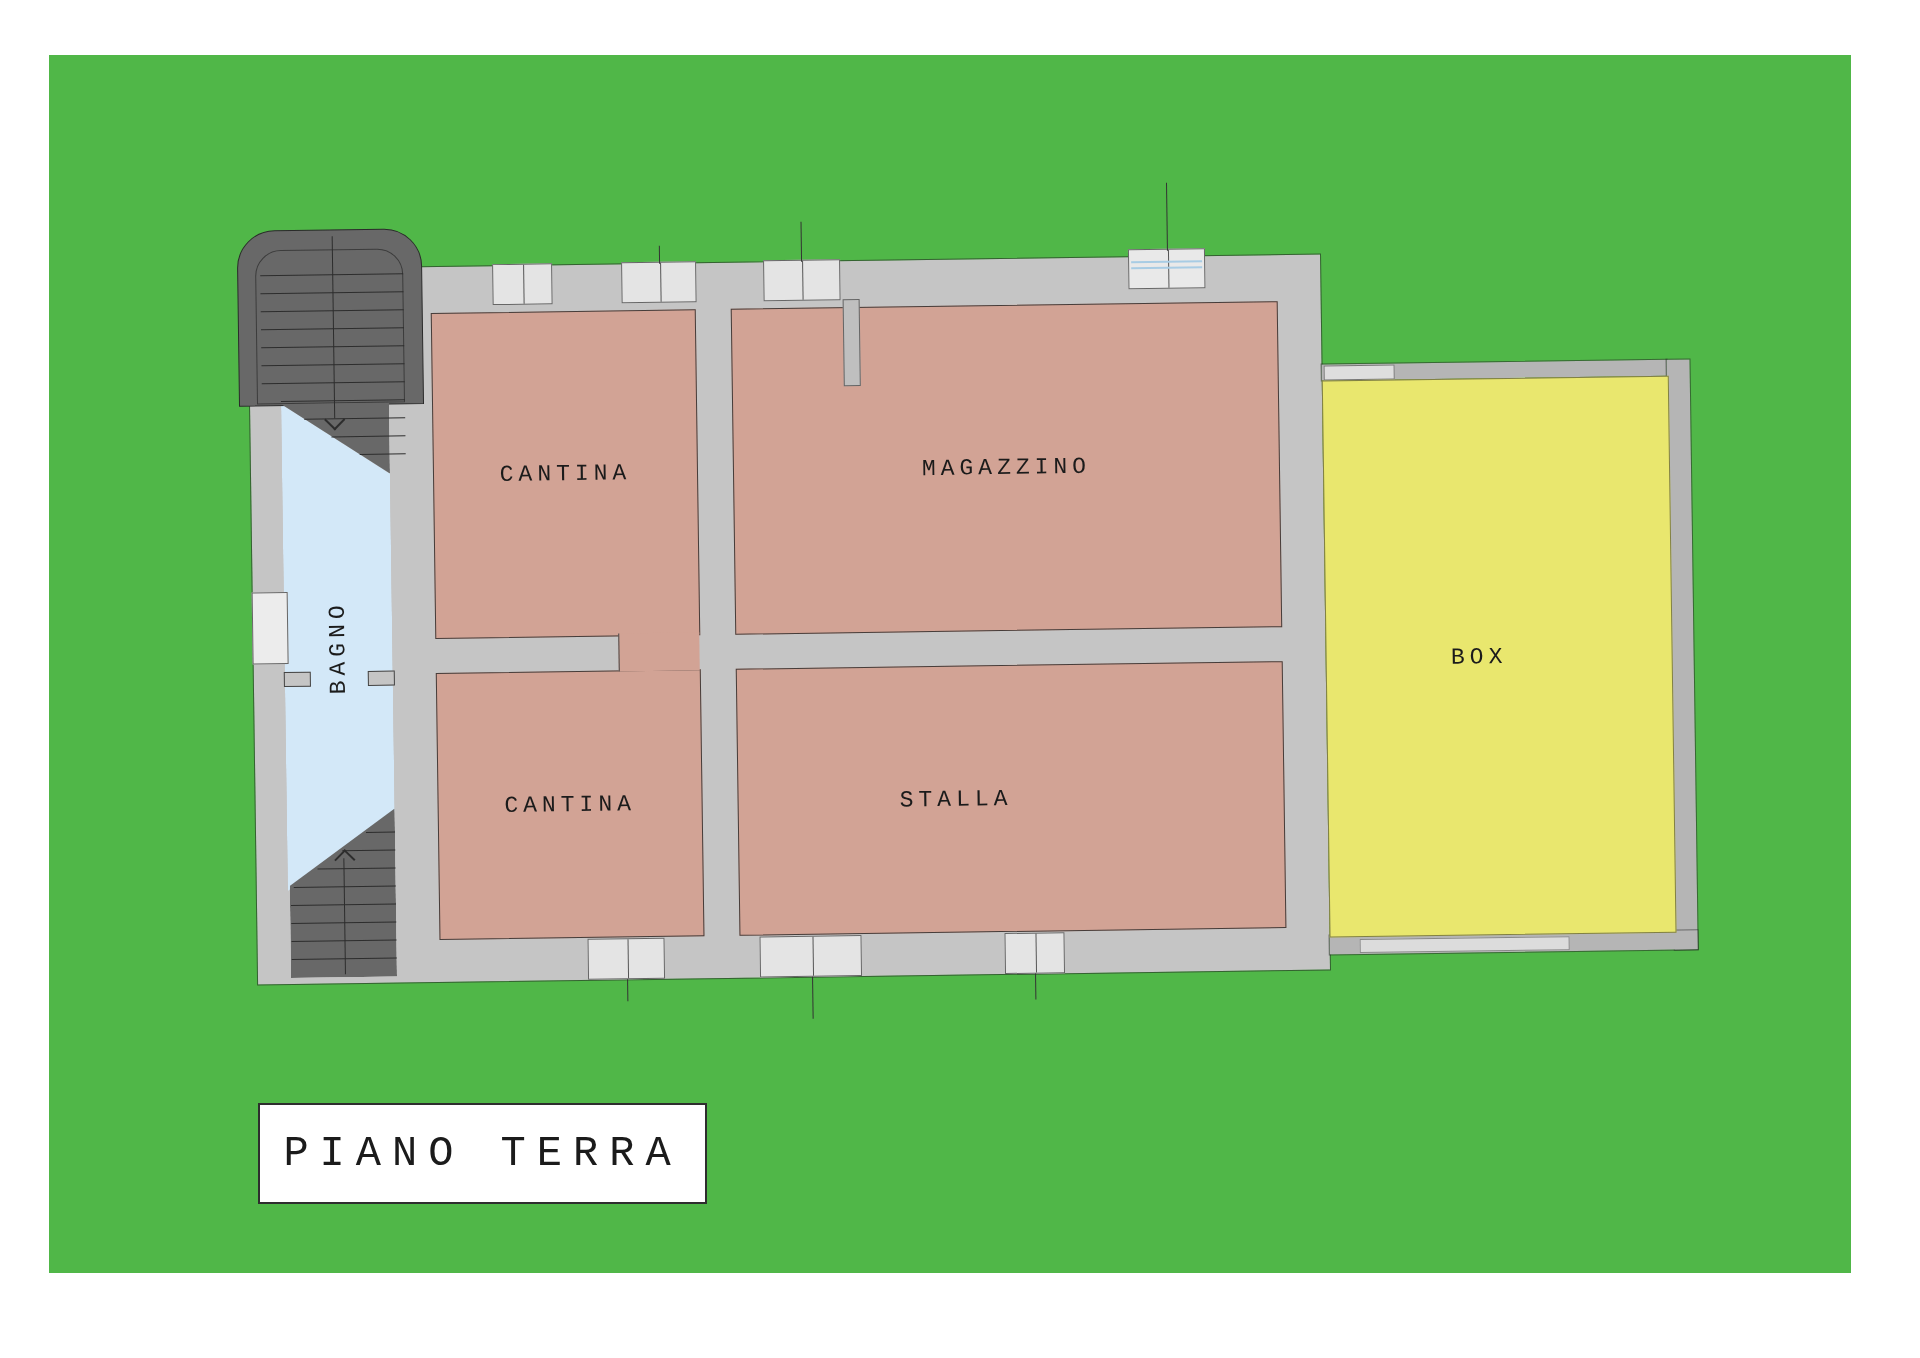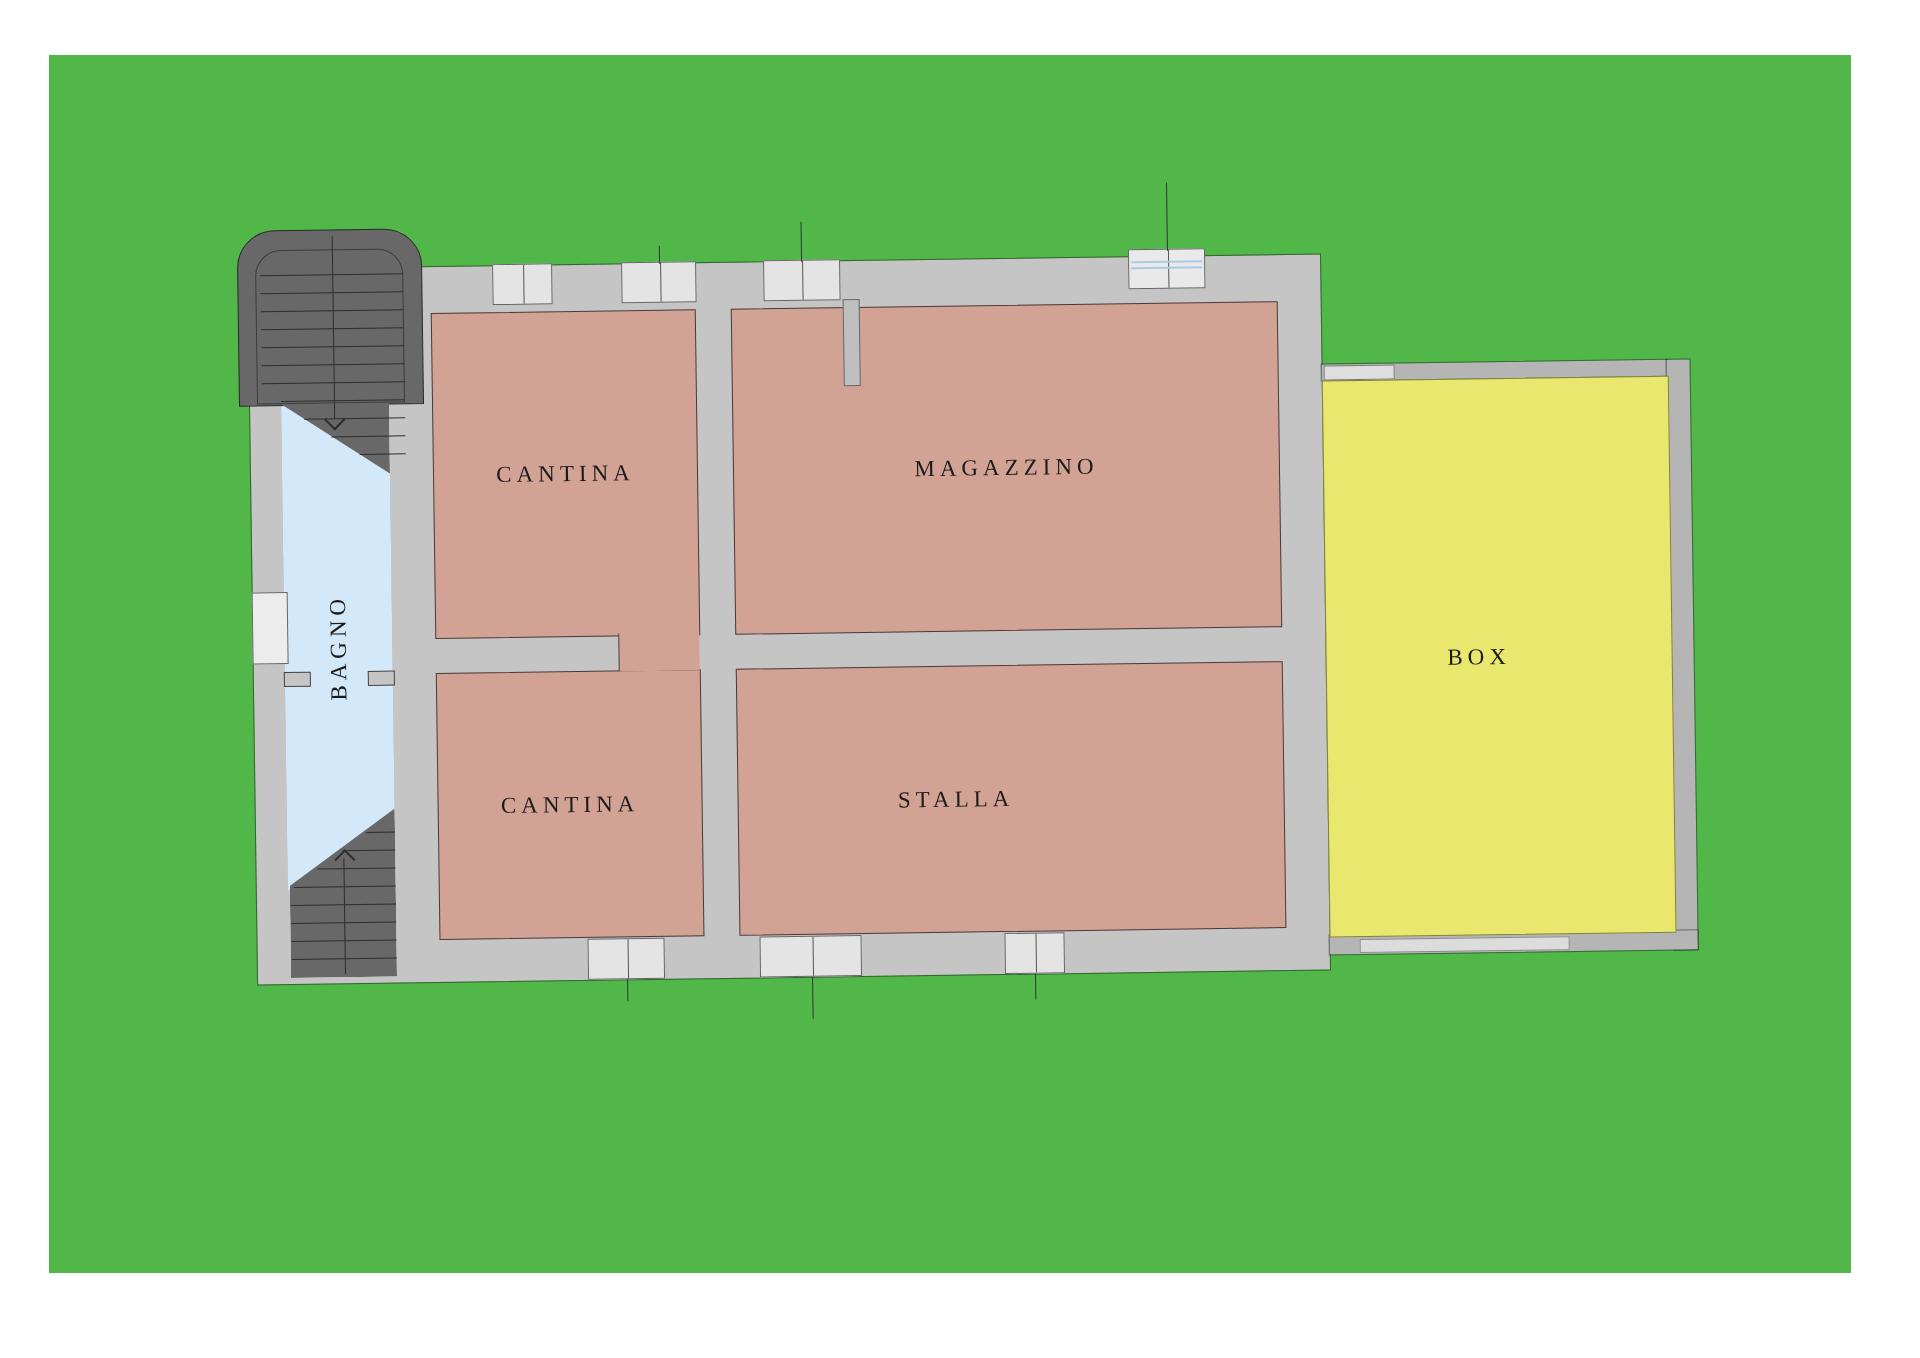--- a/index.html
+++ b/index.html
@@ -1,17 +1,17 @@
 <!DOCTYPE html>
 <html style="--page-bg: #ffffff; --lawn-green: #50b748; --wall-light: #c5c5c5; --wall-medium: #b5b5b5; --room-salmon: #d2a395; --garage-yellow: #e9e76e; --bath-blue: #d3e8f8; --stairs-dark: #686868; --window-fill: #e4e4e4; --glazing-blue: #a8cce4; --text: #1b1b1b;"><head>
 <meta charset="utf-8">
 <style>
   html,body{margin:0;padding:0;background:#fff;}
   #page{position:relative;width:1920px;height:1358px;background:var(--page-bg,#fff);
-        font-family:Liberation Serif, serif;overflow:hidden;}
+        font-family:Liberation Mono, monospace;overflow:hidden;}
   .abs{position:absolute;}
   
   #lawn{left:49px;top:55px;width:1802px;height:1218px;background:var(--lawn-green,#50b748);}
   
   #plan{left:0;top:0;width:1920px;height:1358px;transform:rotate(-0.8deg);transform-origin:790px 615px;}
   
   #footprint{left:253px;top:262px;width:1072px;height:715px;background:var(--wall-light,#c5c5c5);
              outline:1px solid rgba(30,30,30,.55);}
   .room{background:var(--room-salmon,#d2a395);border:1px solid rgba(35,35,35,.8);
         display:flex;align-items:center;justify-content:center;}
@@ -152,14 +152,17 @@
     <div class="bwall abs" style="left:1670px;top:372px;width:23px;height:590px;"></div>
     <div class="bwall abs" style="left:1325px;top:943px;width:368px;height:19px;"></div>
     <div class="abs" style="left:1327px;top:373px;width:71px;height:15px;background:#dedede;border:1px solid #777;box-sizing:border-box;"></div>
     <div class="abs" style="left:1355px;top:947px;width:210px;height:14px;background:#dcdcdc;border:1px solid #888;box-sizing:border-box;"></div>
     <div id="box-room" class="abs">
       <span class="room-label" style="transform:translateX(-20px);text-align:center;">BOX</span>
     </div>
 
   </div>
 
+  <div id="title-box" class="abs">
+    <span>PIANO TERRA</span>
+  </div>
 
 </div>
 
 </body></html>

